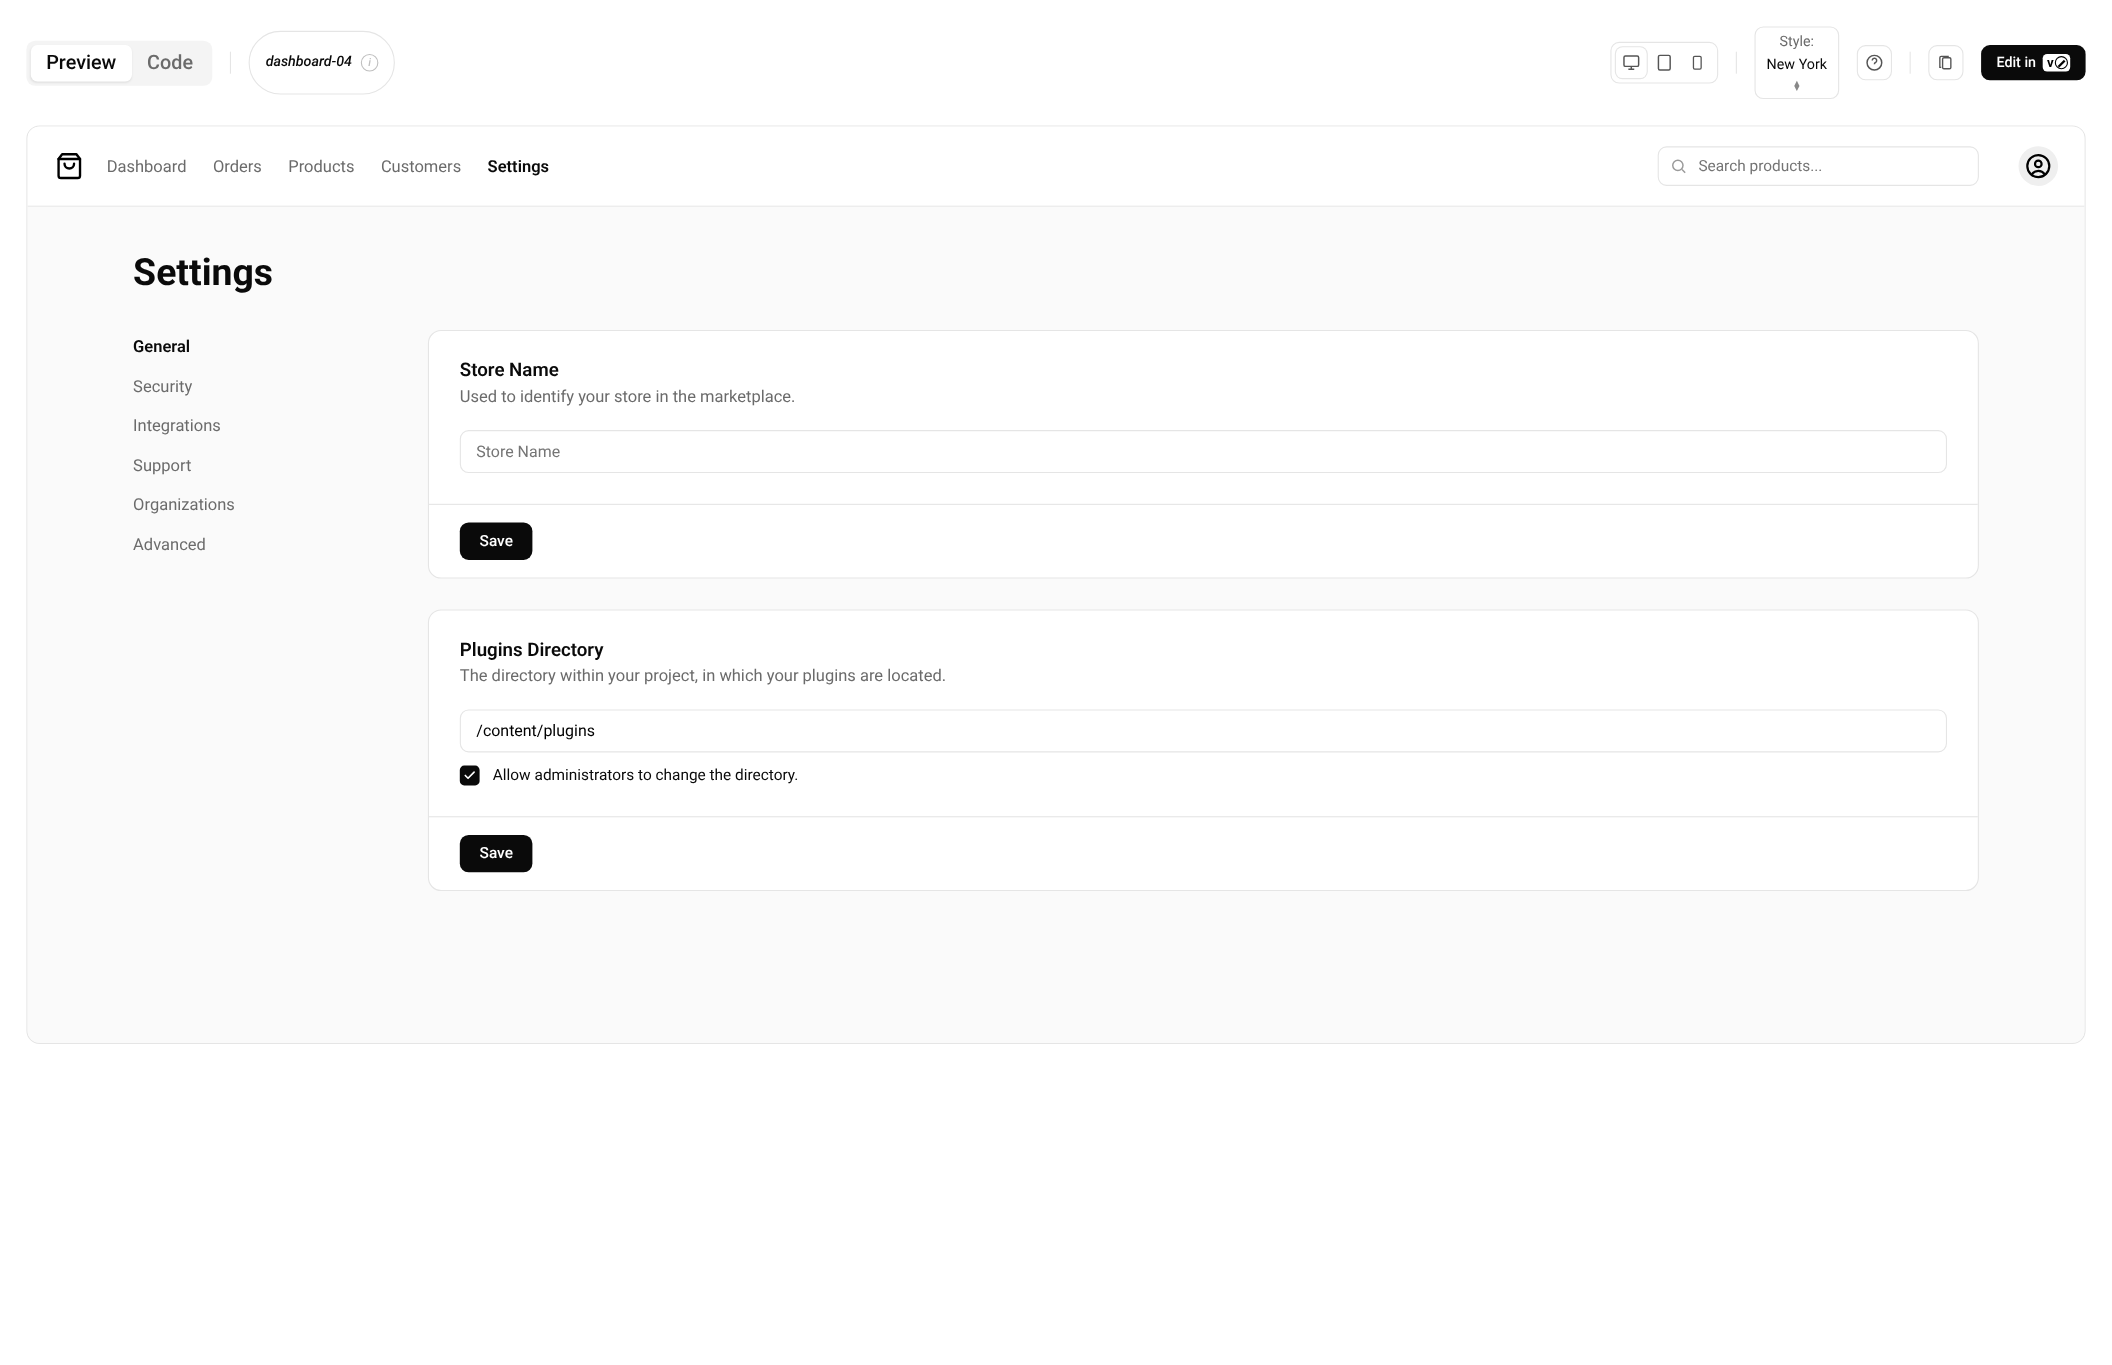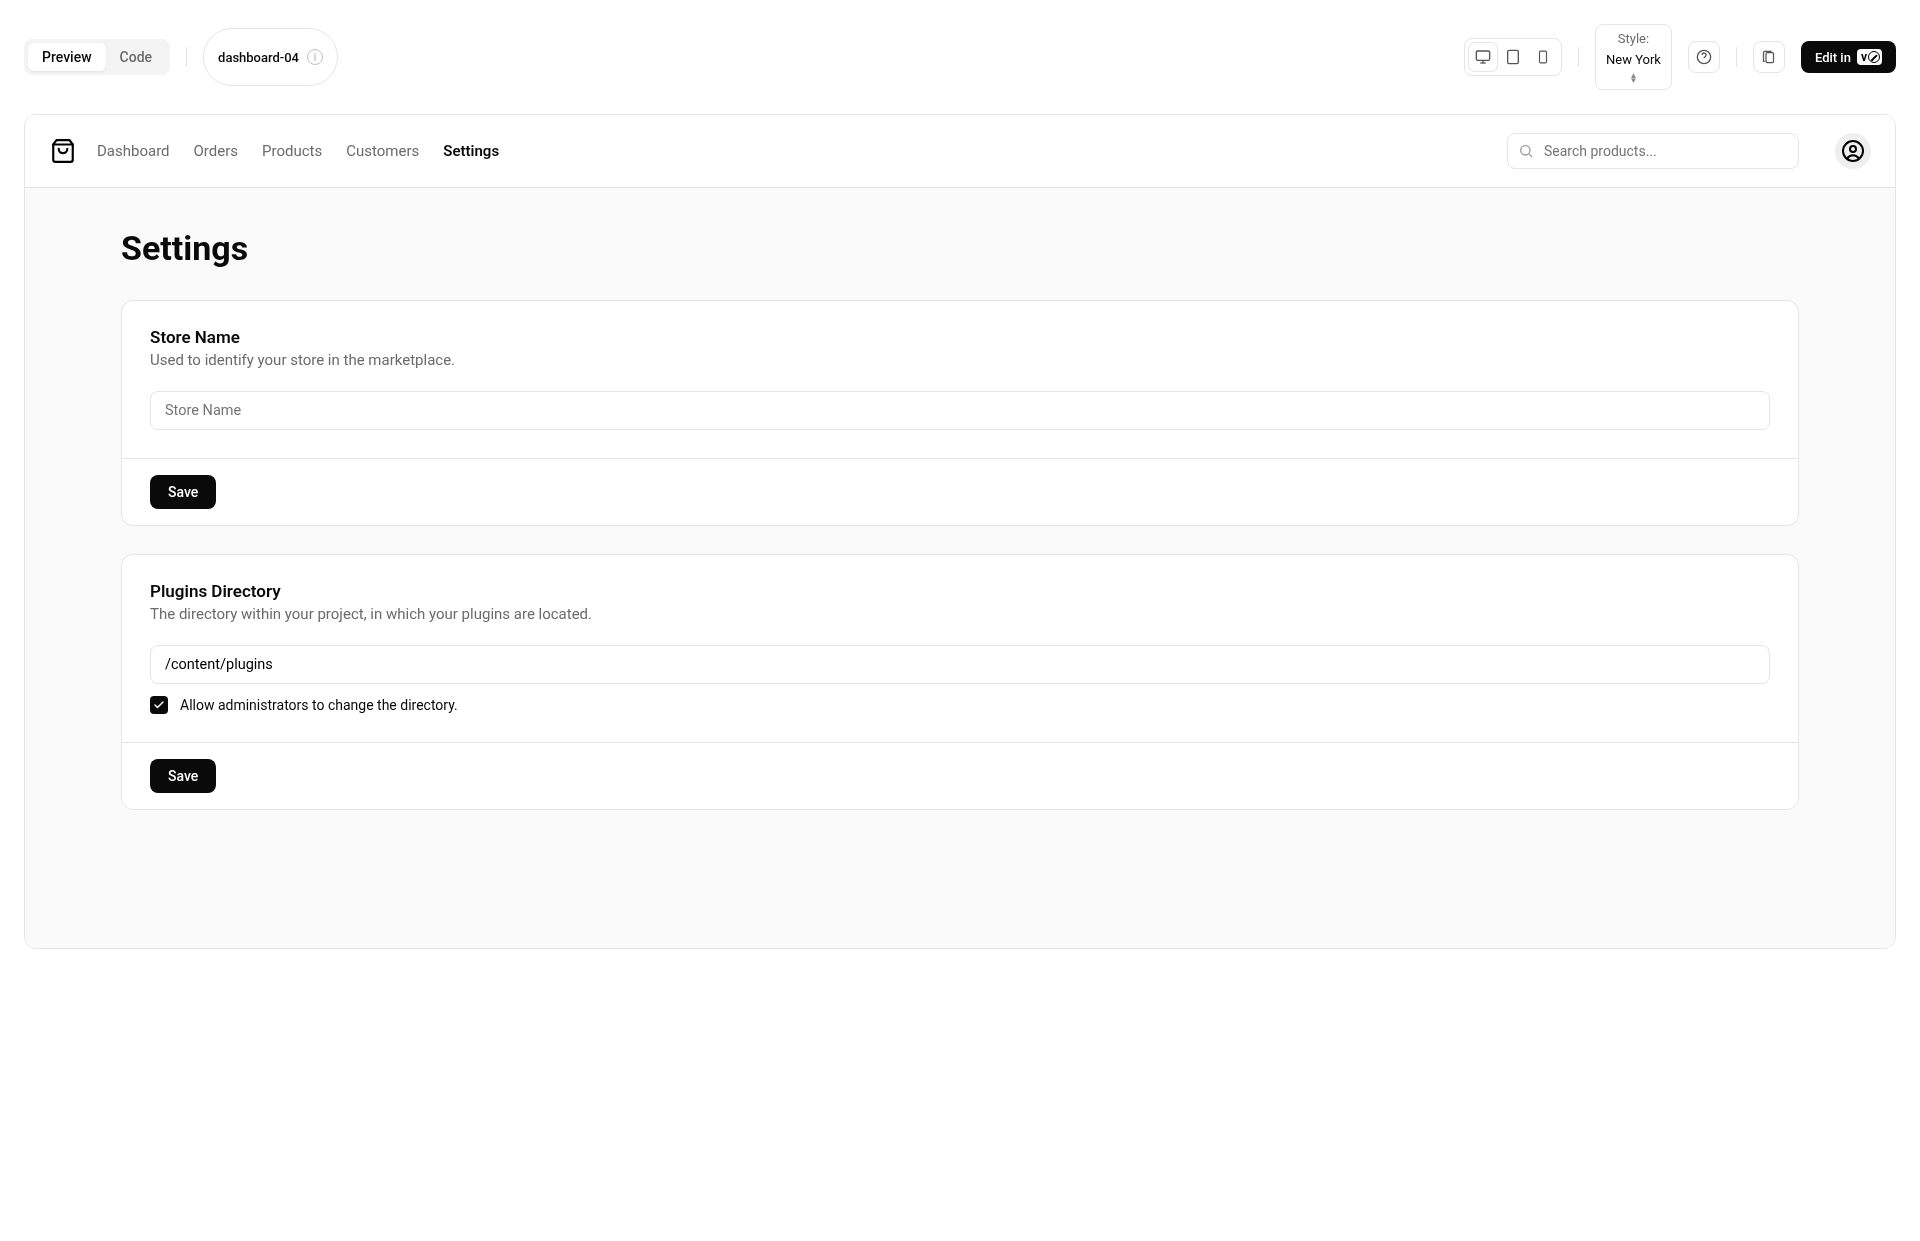--- a/index.html
+++ b/index.html
@@ -9,24 +9,24 @@
     --bg-subtle:#fafafa;
     --black:#0a0a0a;
     --radius:8px;
     --radius-lg:12px;
   }
   *{box-sizing:border-box;font-family:-apple-system,BlinkMacSystemFont,"Segoe UI",Roboto,Helvetica,Arial,sans-serif;}
   body{margin:0;background:var(--bg);padding:24px;font-size:14px;color:var(--black);}
   
   .toolbar{display:flex;align-items:center;gap:16px;margin-bottom:24px;}
   .seg{display:flex;background:#f4f4f4;border-radius:var(--radius);padding:4px;}
-  .seg button{border:0;background:transparent;padding:6px 14px;font-weight:500;font-size:14px;border-radius:6px;cursor:pointer;color:var(--muted);}
+  .seg button{border:0;background:transparent;padding:6px 14px;font-weight:500;font-size:18px;border-radius:6px;cursor:pointer;color:var(--muted);}
   .seg button.active{background:#fff;color:var(--black);box-shadow:0 1px 2px rgba(0,0,0,.08);}
   .vr{width:1px;height:20px;background:var(--border);}
-  .pill{display:flex;align-items:center;gap:8px;border:1px solid var(--border);border-radius:999px;padding:20px 14px;font-size:13px;font-weight:500;}
+  .pill{display:flex;align-items:flex-start;gap:8px;border:1px solid var(--border);border-radius:999px;padding:20px 14px;font-size:13px;font-weight:500;font-style:italic;}
   .info-dot{width:16px;height:16px;border:1.5px solid #bfbfbf;border-radius:50%;display:flex;align-items:center;justify-content:center;font-size:10px;color:#bfbfbf;}
   .spacer{flex:1;}
   .device-group{display:flex;gap:2px;border:1px solid var(--border);border-radius:var(--radius);padding:4px;}
   .icon-btn{width:28px;height:28px;border:0;background:transparent;border-radius:6px;display:flex;align-items:center;justify-content:center;cursor:pointer;color:#555;}
   .icon-btn.active{background:#fff;box-shadow:0 0 0 1px var(--border);}
   .style-sel{display:flex;align-items:center;gap:6px;border:1px solid var(--border);border-radius:var(--radius);padding:6px 10px;cursor:pointer;flex-direction:column;}
   .style-sel .lbl{color:var(--muted);font-size:13px;}
   .style-sel .val{font-size:13px;font-weight:400;}
   .chevud{display:flex;flex-direction:column;line-height:5px;font-size:8px;color:#888;}
   .circle-btn{width:32px;height:32px;border:1px solid var(--border);border-radius:var(--radius);display:flex;align-items:center;justify-content:center;cursor:pointer;background:#fff;}
@@ -168,20 +168,28 @@
           <circle cx="12" cy="10" r="3"></circle>
           <path d="M6.2 19.4a7 7 0 0 1 11.6 0"></path>
         </svg>
     </div>
   </div>
 
   <div class="page">
     <h1>Settings</h1>
 
     <div class="cols">
+      <nav class="side">
+        <a class="active">General</a>
+        <a>Security</a>
+        <a>Integrations</a>
+        <a>Support</a>
+        <a>Organizations</a>
+        <a>Advanced</a>
+      </nav>
 
       <div class="main">
 
         <div class="card">
           <div class="card-body">
             <p class="card-title">Store Name</p>
             <p class="card-desc">Used to identify your store in the marketplace.</p>
             <input class="field" placeholder="Store Name" style="">
           </div>
           <div class="card-foot">

